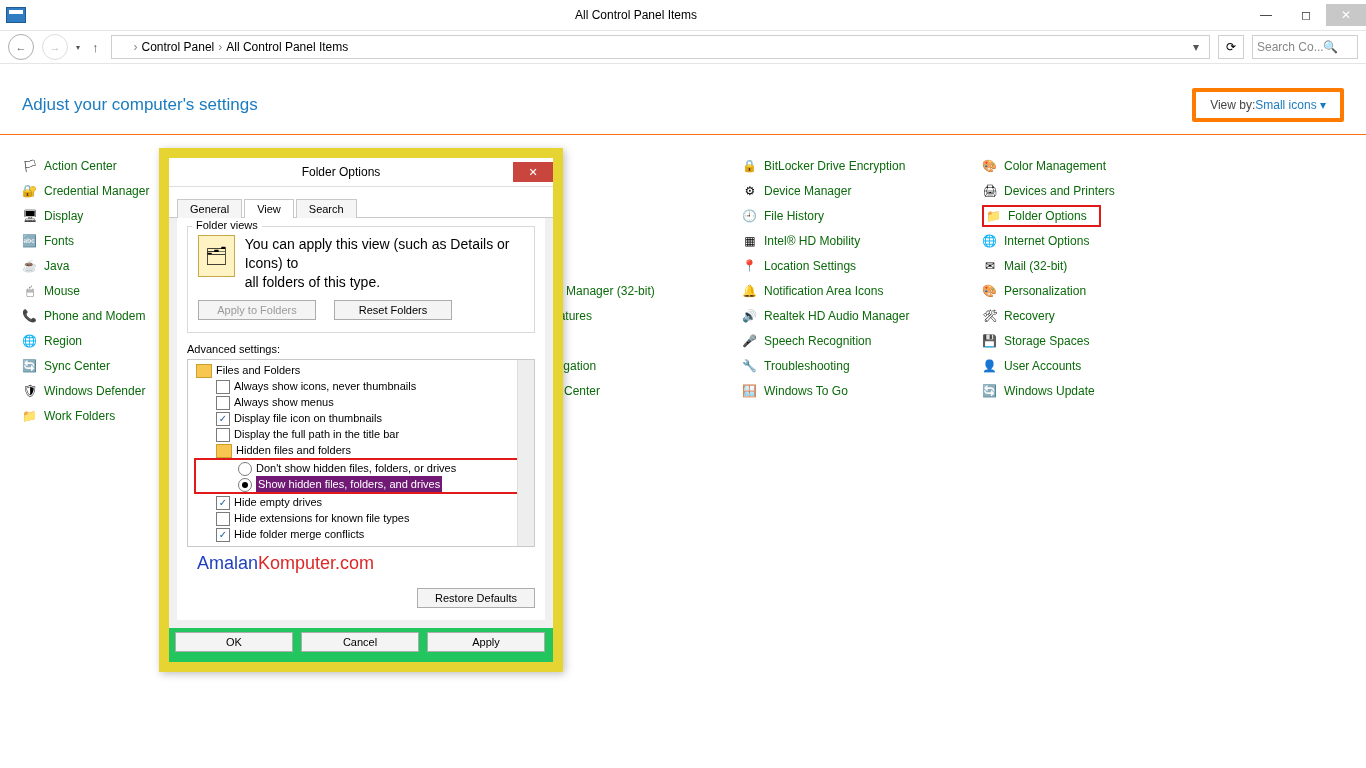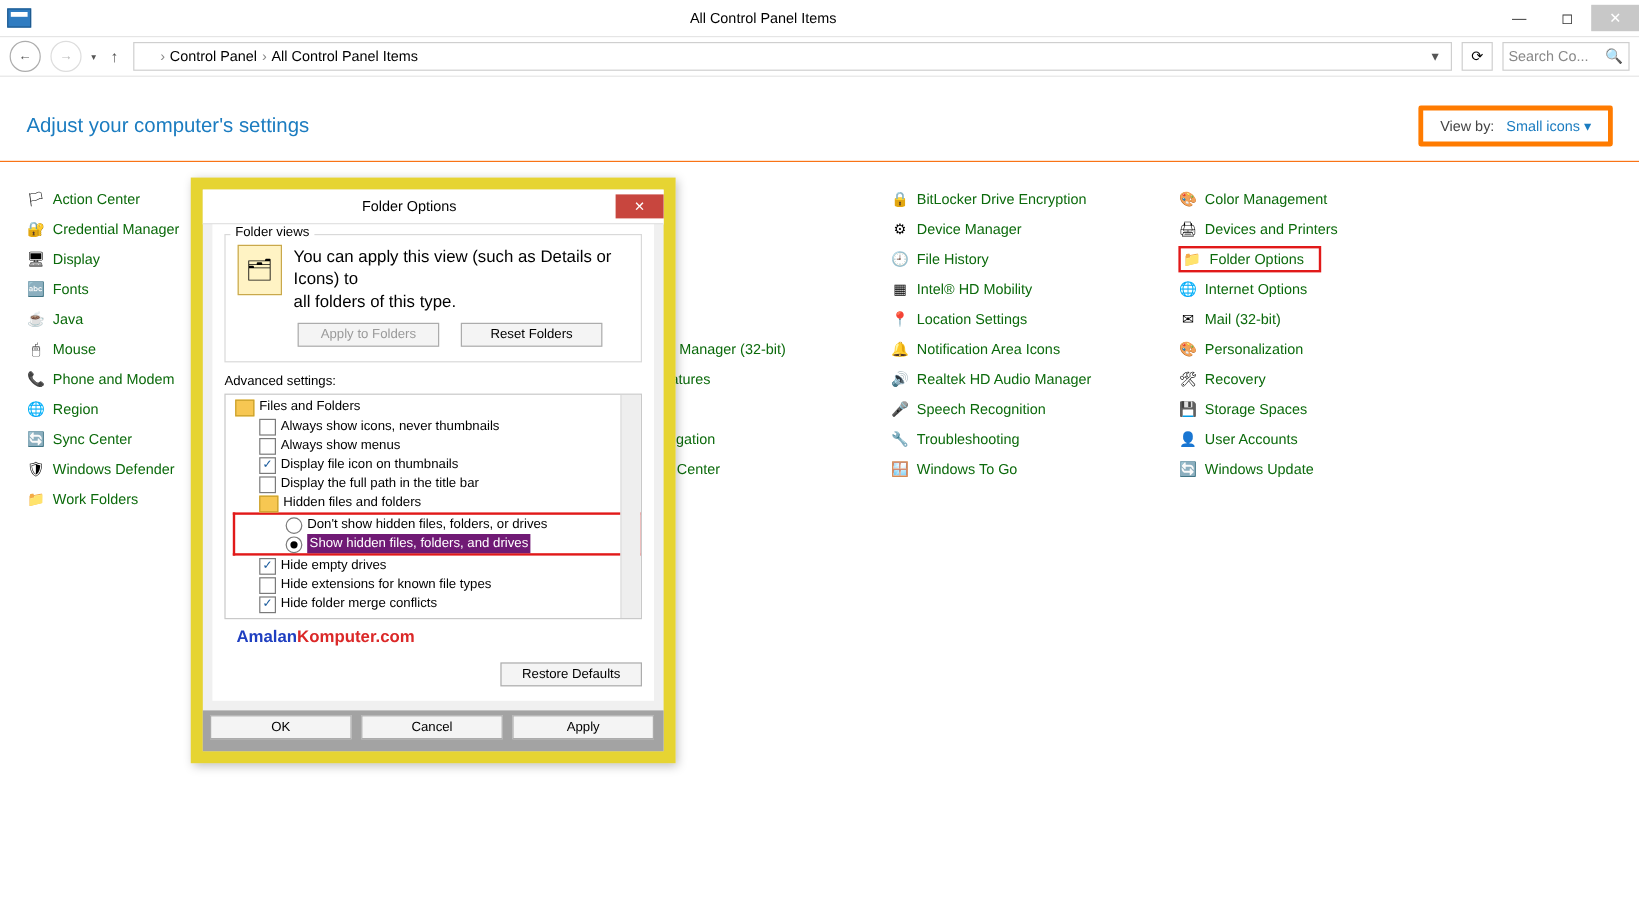--- a/index.html
+++ b/index.html
@@ -12,24 +12,24 @@
 .navrow{height:32px;display:flex;align-items:center;padding:0 8px;gap:8px;border-bottom:1px solid #e5e5e5}
 .navbtn{width:24px;height:24px;border:1px solid #adadad;border-radius:50%;display:flex;align-items:center;justify-content:center;color:#555;font-size:11px}
 .navbtn.dis{border-color:#ddd;color:#bbb}
 .navdrop{font-size:8px;color:#555}
 .navup{font-size:13px;color:#555;padding:0 4px}
 .crumbs{flex:1;border:1px solid #cfcfcf;height:22px;display:flex;align-items:center;padding:0 4px;gap:4px}
 .crumbs .sep{color:#888}
 .crumbs span{cursor:default}
 .crumbs .rdrop{margin-left:auto;color:#555;padding:0 6px}
 .refresh{border:1px solid #cfcfcf;height:22px;width:24px;display:flex;align-items:center;justify-content:center}
-.searchbox{border:1px solid #cfcfcf;height:22px;width:96px;display:flex;align-items:center;padding:0 4px;color:#888;justify-content:space-between}
+.searchbox{border:1px solid #cfcfcf;height:22px;width:96px;display:flex;align-items:center;padding:0 4px;color:#888;justify-content:flex-start}
 .headband{display:flex;align-items:center;padding:24px 22px 12px 22px;border-bottom:1px solid #f97316}
 .headband h1{font-size:17px;color:#1b7cc0;font-weight:400;margin:0;flex:1}
-.viewby{display:flex;align-items:center;gap:10px;padding:6px 14px}
+.viewby{display:flex;align-items:center;padding:6px 14px}
 .viewby .lab{color:#444}
 .viewby .val{color:#1b7cc0}
 .highlight-orange{border:4px solid #ff7b00;border-radius:2px}
 .itemgrid{padding:18px 22px 0 22px;display:grid;grid-template-columns:repeat(5,240px);grid-auto-rows:25px;gap-row:0}
 .cpitem{display:flex;align-items:center;gap:6px;height:25px;white-space:nowrap}
 .cpitem .ic{width:16px;height:16px;flex:0 0 16px;display:flex;align-items:center;justify-content:center;font-size:12px}
 .cpitem a{color:#0b6a0b;text-decoration:none;cursor:default}
 .highlight-red-link{border:2px solid #e11919;padding:1px 12px 1px 2px}
 
 .dialog{position:absolute;left:159px;top:148px;width:384px;background:#f0f0f0;border:10px solid #e6d432;box-shadow:2px 2px 8px rgba(0,0,0,.25)}
@@ -38,41 +38,41 @@
 .dlg-close{width:40px;height:20px;background:#c8463e;color:#fff;display:flex;align-items:center;justify-content:center;font-size:11px;margin-right:0}
 .tabstrip{display:flex;align-items:flex-end;height:26px;padding:4px 8px 0 8px;background:#fff;border-bottom:1px solid #c9c9c9}
 .tab{border:1px solid #c9c9c9;border-bottom:none;padding:3px 12px;font-size:11px;background:#f5f5f5;margin-right:2px;position:relative;top:1px}
 .tab.active{background:#fff}
 .dlg-body{background:#fff;margin:0 8px 8px 8px;padding:8px 10px 12px 10px}
 .fieldset{border:1px solid #d9d9d9;padding:8px 10px 12px 10px;margin-bottom:10px;position:relative}
 .fieldset .legend{position:absolute;top:-8px;left:4px;background:#fff;padding:0 4px;font-size:11px}
 .fv-row{display:flex;gap:10px;align-items:flex-start}
 .fv-icon{width:40px;height:40px;border:1px solid #c9a84b;background:#fff3c4;display:flex;align-items:center;justify-content:center;font-size:18px}
 .fv-txt{font-size:14px;line-height:1.35}
-.fv-btns{display:flex;gap:18px;margin-top:8px;margin-left:50px}
+.fv-btns{display:flex;gap:18px;margin-top:8px;}
 .btn{border:1px solid #acacac;background:#f4f4f4;padding:3px 14px;font-size:11px;min-width:88px;text-align:center}
 .btn.dis{color:#9a9a9a}
 .adv-label{font-size:11px;margin-bottom:4px}
 .treebox{border:1px solid #c9c9c9;height:186px;overflow:hidden;position:relative;font-size:11px}
 .treebox .scroll{position:absolute;right:0;top:0;bottom:0;width:16px;background:#eee;border-left:1px solid #ddd}
 .tree{padding:2px 0 2px 6px;line-height:16px}
 .tree .lvl0{padding-left:2px}
 .tree .lvl1{padding-left:22px}
 .tree .lvl2{padding-left:42px}
 .tree .row{display:flex;align-items:flex-end;gap:4px;height:16px;white-space:nowrap}
 .cb{width:12px;height:12px;border:1px solid #7a7a7a;display:inline-flex;align-items:center;justify-content:center;font-size:10px}
 .cb.chk:after{content:"✓";color:#195a9c;font-size:10px;line-height:10px}
 .rb{width:12px;height:12px;border:1px solid #7a7a7a;border-radius:50%;display:inline-flex;align-items:center;justify-content:center}
 .rb.sel:after{content:"";width:6px;height:6px;background:#000;border-radius:50%}
 .folico{width:14px;height:12px;background:#f7c752;border:1px solid #c9a02b}
 .hi-red{border:2px solid #e11919;padding:0 2px;display:flex;align-items:center;gap:4px}
 .selblue{background:#701a75;color:#fff;padding:0 2px}
-.wm{font-weight:700;font-size:14px;margin:6px 0 8px 10px}
+.wm{font-weight:400;font-size:18px;margin:6px 0 8px 10px}
 .wm .b{color:#1f3fc1}.wm .r{color:#db2828}
-.dlg-foot{display:flex;justify-content:flex-end;gap:8px;padding:4px 8px 10px 8px;background:#a3a3a3}
+.dlg-foot{display:flex;justify-content:flex-end;gap:8px;padding:4px 8px 10px 8px;background:#22c55e}
 .dlg-restore{display:flex;justify-content:flex-end;padding:6px 0 0 0}
 
 .truncitem{overflow:hidden}
 </style>
 </head>
 <body>
 
 <div class="titlebar">
   <div class="sysicon"></div>
   <div class="title">All Control Panel Items</div>
@@ -288,20 +288,25 @@
       <span class="ic">🔄</span>
       <a>Windows Update</a>
     </div>
   <div></div>
 </div>
 
 <div class="dialog">
   <div class="dlg-titlebar">
     <div class="dlg-title">Folder Options</div>
     <div class="dlg-close">✕</div>
+  </div>
+  <div class="tabstrip">
+    <div class="tab">General</div>
+    <div class="tab active">View</div>
+    <div class="tab">Search</div>
   </div>
   <div class="dlg-body">
     <div class="fieldset">
       <div class="legend">Folder views</div>
       <div class="fv-row">
         <div class="fv-icon">🗂</div>
         <div class="fv-txt">
           <div>You can apply this view (such as Details or Icons) to</div>
           <div>all folders of this type.</div>
         </div>

